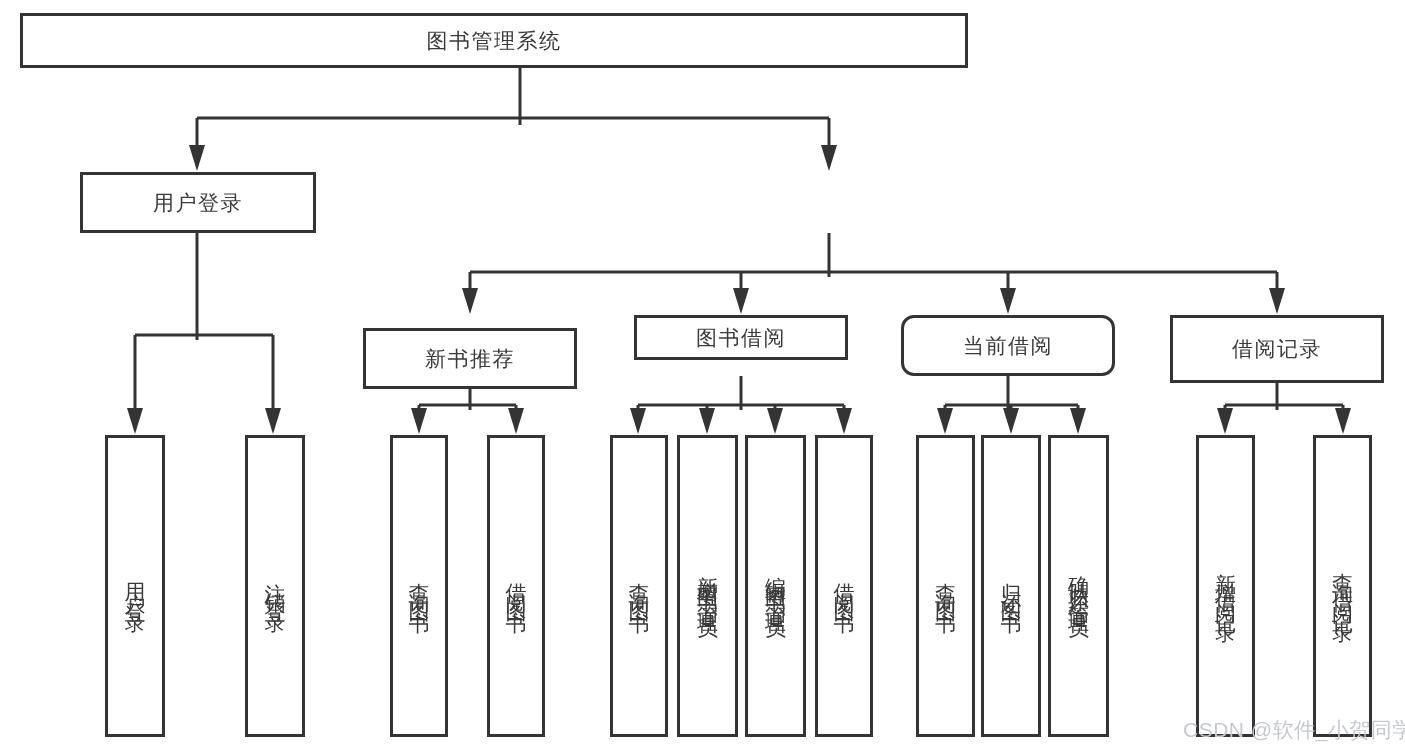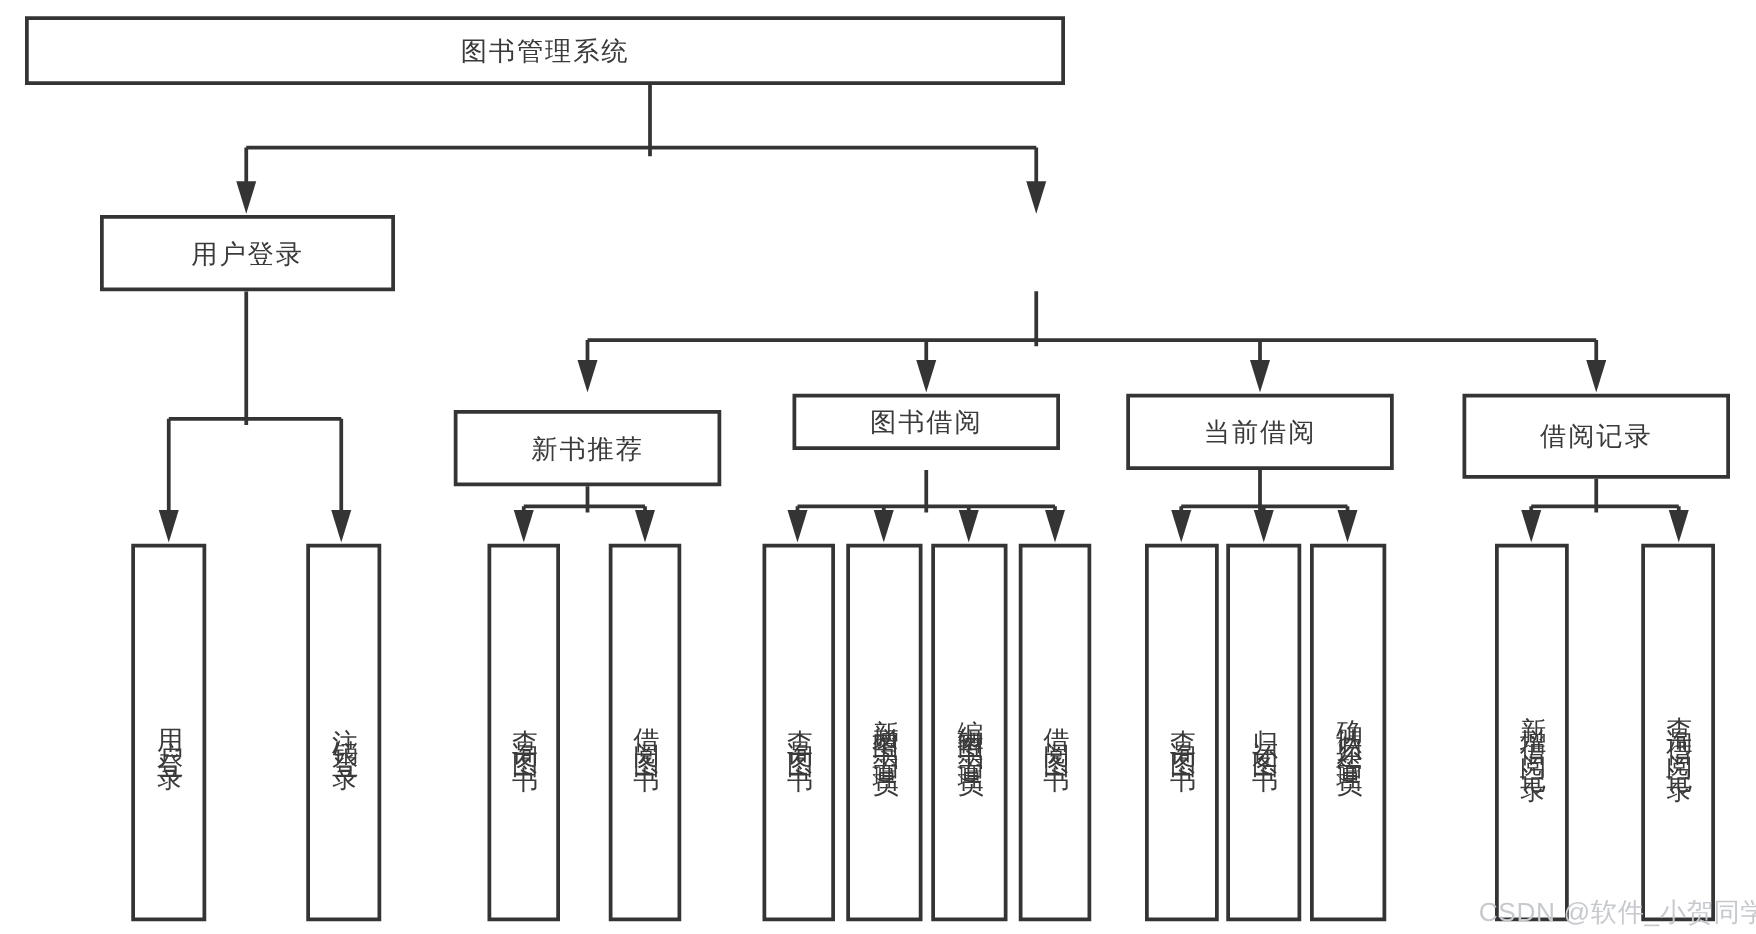--- a/index.html
+++ b/index.html
@@ -67,35 +67,35 @@
       <polygon points="1003,408 1019,408 1011,434"></polygon>
       <polygon points="1070,408 1086,408 1078,434"></polygon>
     </g>
     <g>
       <path d="M1277 376 V410 M1225 405 H1343 M1225 405 V412 M1343 405 V412"></path>
       <polygon points="1217,408 1233,408 1225,434"></polygon>
       <polygon points="1335,408 1351,408 1343,434"></polygon>
     </g>
   </svg>
 
-  <div class="hbox" style="left:20px;top:13px;width:832px;height:55px;">
+  <div class="hbox" style="left:20px;top:13px;width:948px;height:55px;">
     <span>图书管理系统</span>
   </div>
 
   <div class="hbox" style="left:80px;top:172px;width:236px;height:61px;">
     <span>用户登录</span>
   </div>
 
   <div class="hbox" style="left:363px;top:328px;width:214px;height:61px;">
     <span>新书推荐</span>
   </div>
   <div class="hbox" style="left:634px;top:315px;width:214px;height:45px;">
     <span>图书借阅</span>
   </div>
-  <div class="hbox" style="left:901px;top:315px;width:214px;height:61px;">
+  <div class="hbox" style="left:901px;top:315px;width:214px;height:61px;border-radius:13px;">
     <span>当前借阅</span>
   </div>
   <div class="hbox" style="left:1170px;top:315px;width:214px;height:68px;">
     <span>借阅记录</span>
   </div>
 
   <div class="vbox" style="left:105px;top:435px;width:60px;height:302px;">
     <span>用户登录</span>
   </div>
   <div class="vbox" style="left:245px;top:435px;width:60px;height:302px;">

